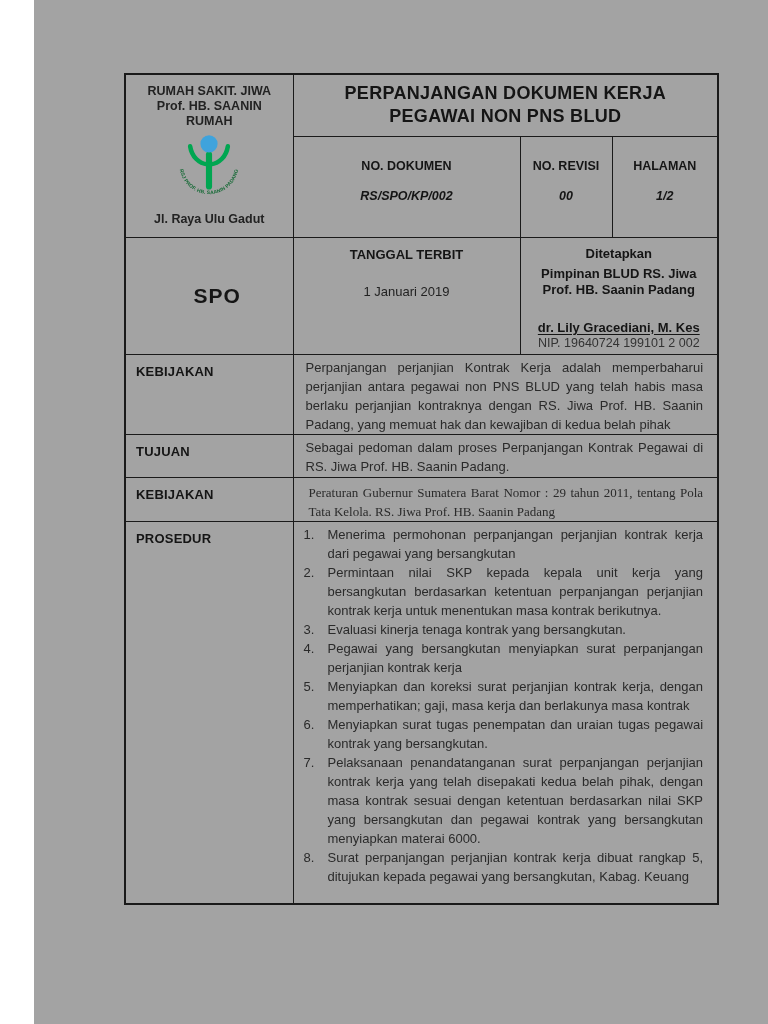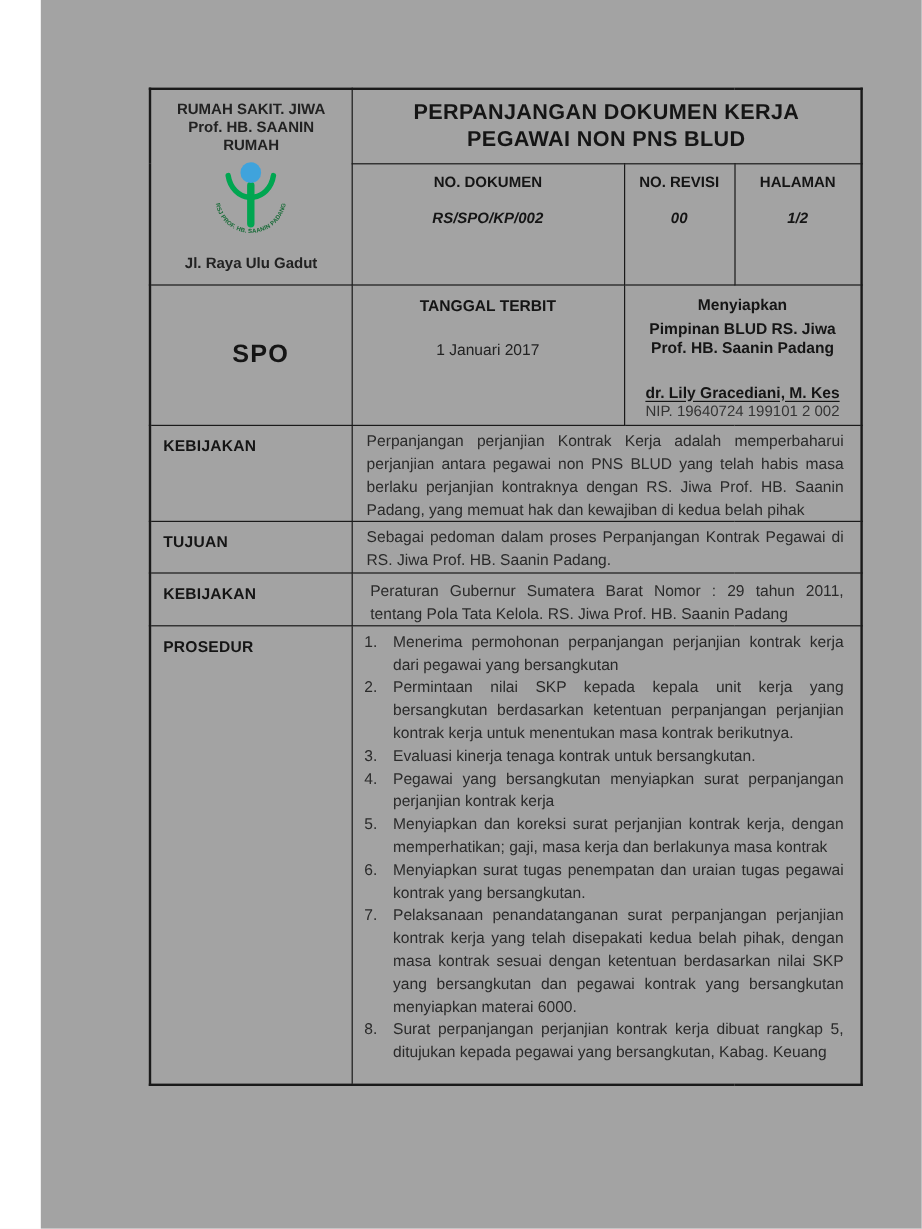--- a/index.html
+++ b/index.html
@@ -30,21 +30,21 @@
   }
   
   .c-hospital { text-align: center; }
   .hosp-inner { display: flex; flex-direction: column; align-items: center; height: 160px; padding-top: 9px; }
   .h-name { font-weight: bold; font-size: 12.5px; line-height: 15px; }
   .logo-svg { margin-top: 4px; }
   .h-addr { font-weight: bold; font-size: 12.5px; margin-top: auto; padding-bottom: 9px; }
   .c-title { height: 62px; text-align: center; vertical-align: middle; }
   .title-line { font-weight: bold; font-size: 18px; line-height: 23px; letter-spacing: 0.3px; color: #151515; }
   .c-meta { height: 101px; text-align: center; }
-  .meta-label { font-weight: bold; font-size: 12.5px; padding-top: 8px; color: #151515; }
+  .meta-label { font-weight: bold; font-size: 12.5px; padding-top: 22px; color: #151515; }
   .meta-value { font-weight: bold; font-size: 12.5px; padding-top: 16px; color: #151515; font-style: italic; }
   
   .c-spo { height: 117px; text-align: center; vertical-align: middle; }
   .spo-text { font-weight: bold; font-size: 21px; letter-spacing: 1px; color: #151515; padding-left: 16px; }
   .c-terbit { height: 117px; text-align: center; }
   .terbit-label { font-weight: bold; font-size: 13px; padding-top: 9px; color: #151515; }
   .terbit-value { font-size: 13px; padding-top: 22px; }
   .c-approve { height: 117px; text-align: center; }
   .approve-inner { display: flex; flex-direction: column; align-items: center; height: 114px; padding: 8px 4px 2px 4px; }
   .approve-label { font-weight: bold; font-size: 13px; color: #151515; }
@@ -52,21 +52,21 @@
   .signer-block { margin-top: auto; }
   .signer-name { font-weight: bold; font-size: 13px; text-decoration: underline; text-underline-offset: 2px; color: #151515; }
   .signer-nip { font-size: 12.5px; margin-top: 1px; color: #333; }
   
   .c-label { padding: 9px 4px 0 10px; font-weight: bold; font-size: 13px; letter-spacing: 0.2px; color: #151515; }
   .c-body { padding: 3px 14px 0 12px; font-size: 13px; line-height: 19px; text-align: justify; color: #2a2a2a; }
   .r-pengertian { height: 74px; }
   .r-tujuan { height: 43px; }
   .r-kebijakan { height: 40px; }
   .r-prosedur { height: 383px; }
-  .c-kebijakan-body { padding-top: 5px; padding-left: 15px; }
+  .c-kebijakan-body { padding-top: 5px; padding-left: 15px; font-family: Liberation Serif, serif; }
   .c-prosedur-body { padding: 3px 14px 0 8px; }
   ol.prosedur-list { list-style: none; }
   ol.prosedur-list li { position: relative; padding-left: 26px; text-align: justify; }
   ol.prosedur-list .num { position: absolute; left: 2px; top: 0; }
 </style>
 </head>
 <body>
 
 <div class="page">
   <table class="spo-table">
@@ -120,25 +120,25 @@
         <div class="meta-label">HALAMAN</div>
         <div class="meta-value">1/2</div>
       </td>
     </tr>
     <tr>
       <td class="c-spo">
         <div class="spo-text">SPO</div>
       </td>
       <td class="c-terbit">
         <div class="terbit-label">TANGGAL TERBIT</div>
-        <div class="terbit-value">1 Januari 2017</div>
+        <div class="terbit-value">1 Januari 2019</div>
       </td>
       <td class="c-approve" colspan="2">
         <div class="approve-inner">
-          <div class="approve-label">Menyiapkan</div>
+          <div class="approve-label">Ditetapkan</div>
           <div class="approve-authority">
             <div>Pimpinan BLUD RS. Jiwa</div>
             <div>Prof. HB. Saanin Padang</div>
           </div>
           <div class="signer-block">
             <div class="signer-name">dr. Lily Gracediani, M. Kes</div>
             <div class="signer-nip">NIP. 19640724 199101 2 002</div>
           </div>
         </div>
       </td>
@@ -154,21 +154,21 @@
     <tr>
       <td class="c-label r-kebijakan">KEBIJAKAN</td>
       <td class="c-body c-kebijakan-body r-kebijakan" colspan="3">Peraturan Gubernur Sumatera Barat Nomor : 29 tahun 2011, tentang Pola Tata Kelola. RS. Jiwa Prof. HB. Saanin Padang</td>
     </tr>
     <tr>
       <td class="c-label r-prosedur">PROSEDUR</td>
       <td class="c-body c-prosedur-body r-prosedur" colspan="3">
         <ol class="prosedur-list">
               <li><span class="num">1.</span><span>Menerima permohonan perpanjangan perjanjian kontrak kerja dari pegawai yang bersangkutan</span></li>
               <li><span class="num">2.</span><span>Permintaan nilai SKP kepada kepala unit kerja yang bersangkutan berdasarkan ketentuan perpanjangan perjanjian kontrak kerja untuk menentukan masa kontrak berikutnya.</span></li>
-              <li><span class="num">3.</span><span>Evaluasi kinerja tenaga kontrak untuk bersangkutan.</span></li>
+              <li><span class="num">3.</span><span>Evaluasi kinerja tenaga kontrak yang bersangkutan.</span></li>
               <li><span class="num">4.</span><span>Pegawai yang bersangkutan menyiapkan surat perpanjangan perjanjian kontrak kerja</span></li>
               <li><span class="num">5.</span><span>Menyiapkan dan koreksi surat perjanjian kontrak kerja, dengan memperhatikan; gaji, masa kerja dan berlakunya masa kontrak</span></li>
               <li><span class="num">6.</span><span>Menyiapkan surat tugas penempatan dan uraian tugas pegawai kontrak yang bersangkutan.</span></li>
               <li><span class="num">7.</span><span>Pelaksanaan penandatanganan surat perpanjangan perjanjian kontrak kerja yang telah disepakati kedua belah pihak, dengan masa kontrak sesuai dengan ketentuan berdasarkan nilai SKP yang bersangkutan dan pegawai kontrak yang bersangkutan menyiapkan materai 6000.</span></li>
               <li><span class="num">8.</span><span>Surat perpanjangan perjanjian kontrak kerja dibuat rangkap 5, ditujukan kepada pegawai yang bersangkutan, Kabag. Keuang</span></li>
             </ol>
       </td>
     </tr>
   </tbody>
     </table>

